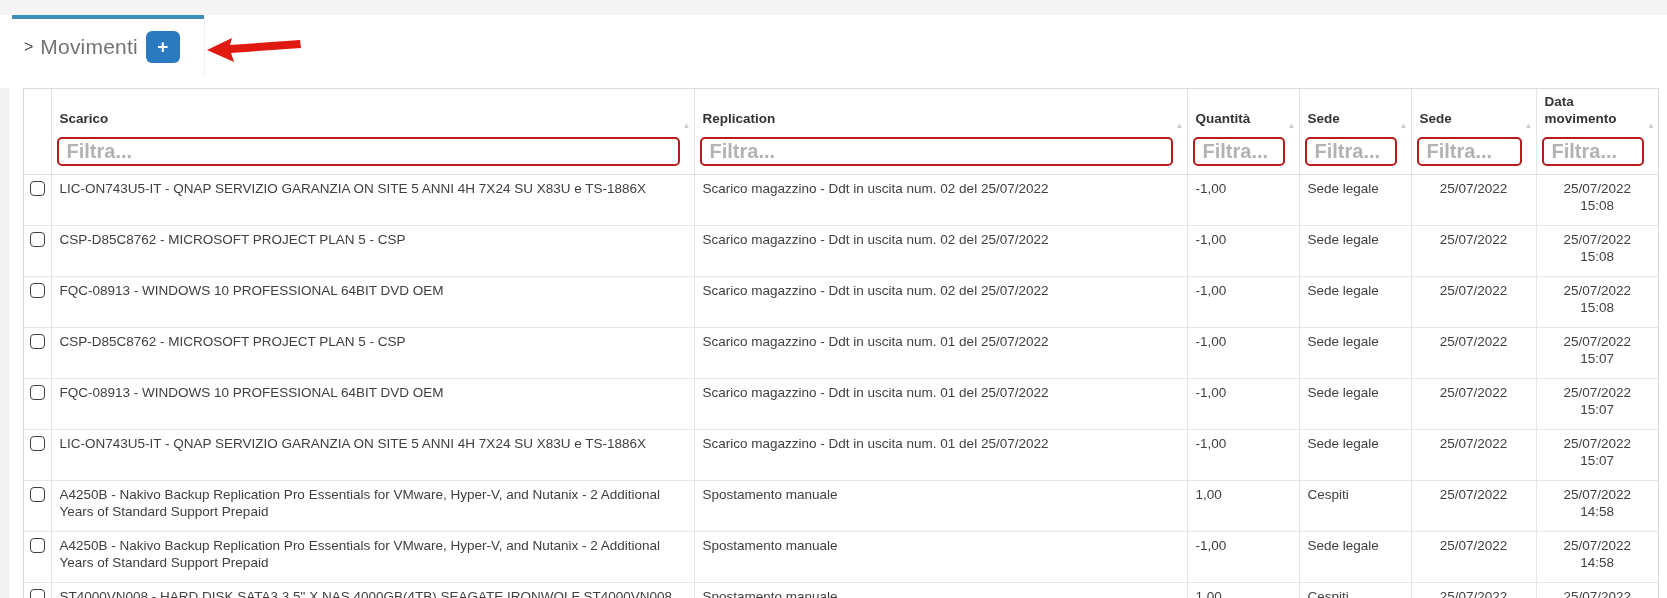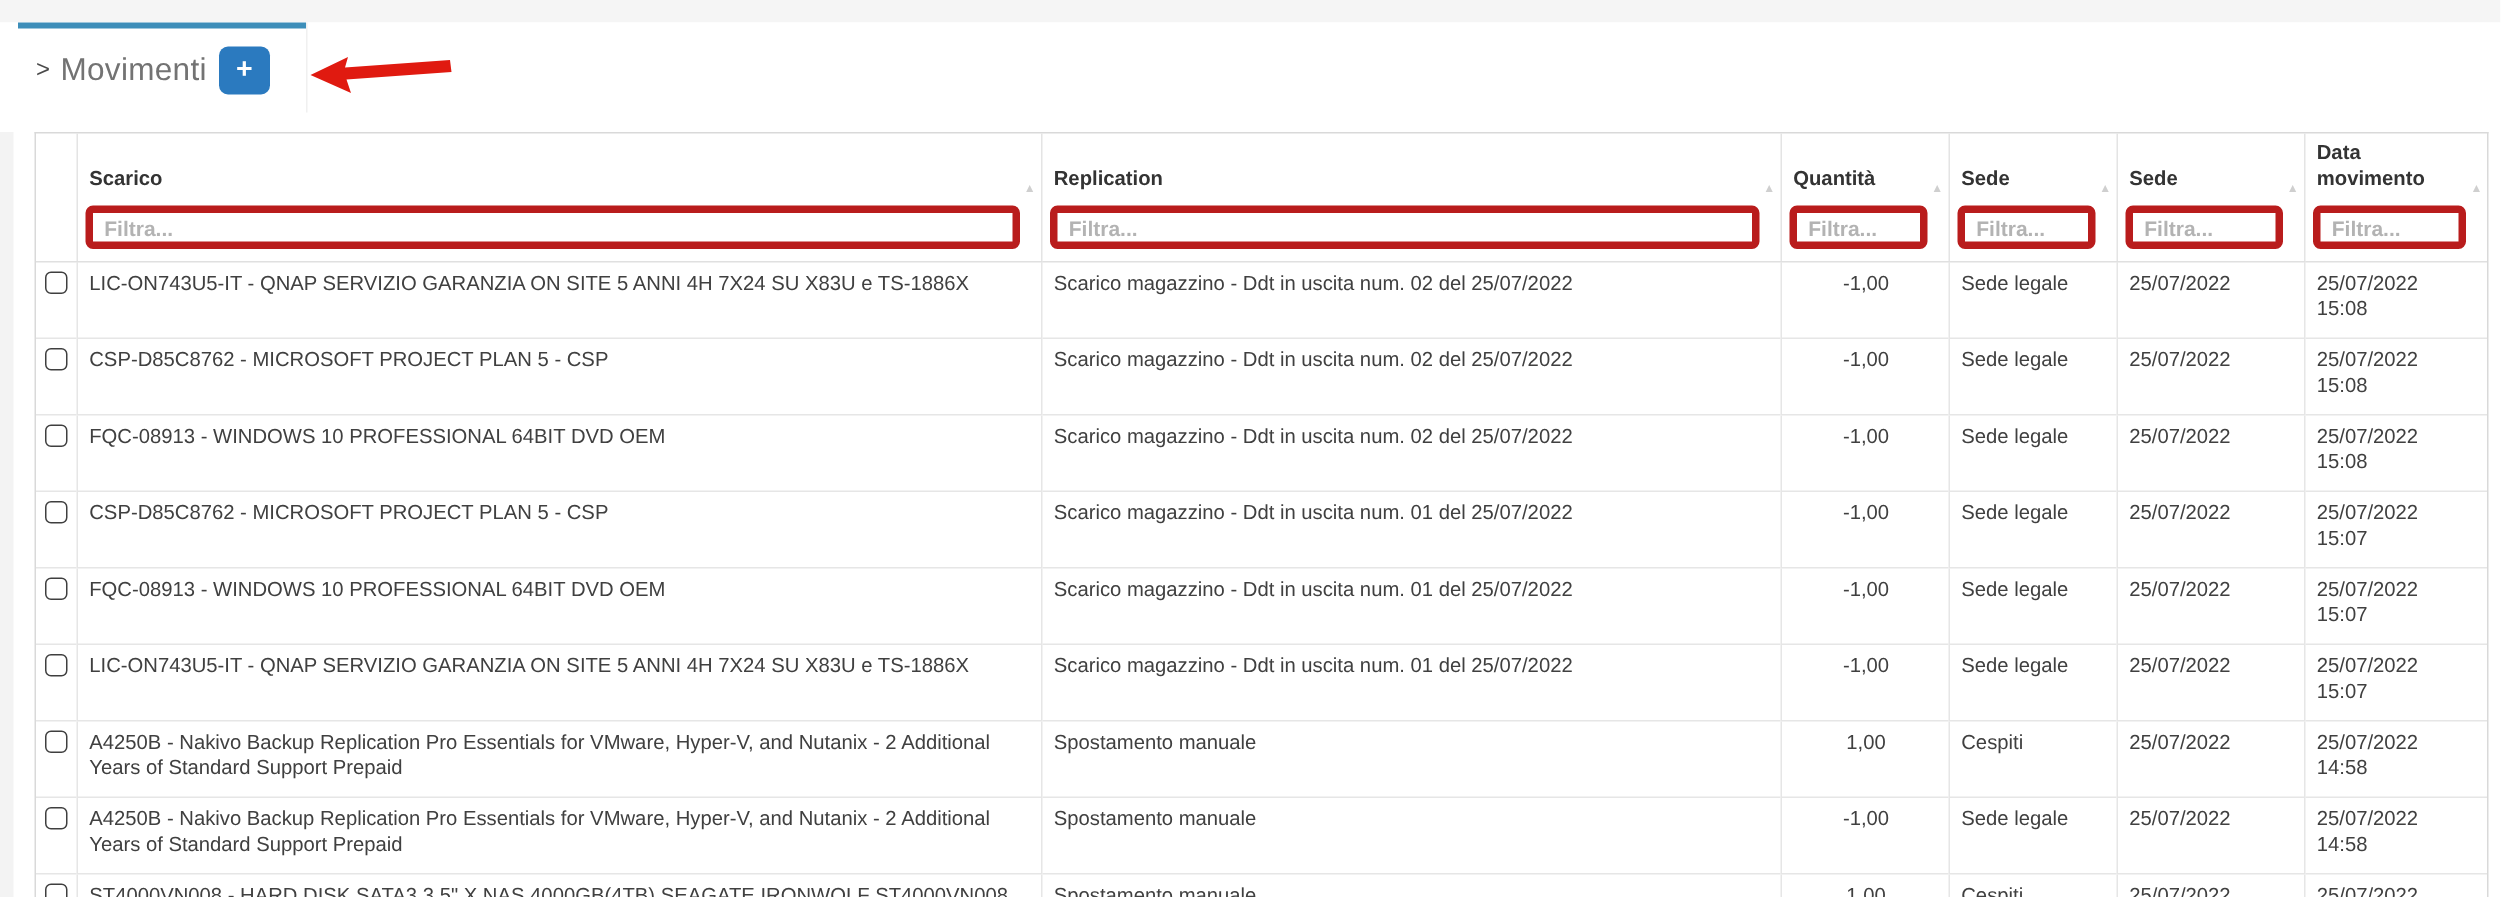--- a/index.html
+++ b/index.html
@@ -41,34 +41,34 @@
     position:relative;height:77px;vertical-align:bottom;text-align:left;
     border-right:1px solid #e4e4e4;border-bottom:1px solid #e0e0e0;
     padding:0 14px 8px 5px;font-weight:700;color:#333;cursor:pointer;
   }
   th:last-child{border-right:none}
   th.th-check{padding:0}
   .col-label{font-size:13.5px;line-height:17px;padding-left:3px;margin-bottom:10px}
   .sort-icon{position:absolute;right:3px;bottom:44px;font-size:8px;color:#cfcfcf;line-height:8px}
   .filter-input{
     display:block;width:100%;height:29px;box-sizing:border-box;
-    border:5px solid #b91c1c;border-radius:5px;background:#fff;
-    padding:0 8px;font-family:inherit;font-size:14px;font-weight:600;color:#555;
+    border:2px solid #b91c1c;border-radius:5px;background:#fff;
+    padding:0 8px;font-family:inherit;font-size:20px;font-weight:600;color:#555;
   }
   .filter-input::placeholder{color:#b3b3b3;font-weight:600;opacity:1}
 
   td{
     height:44px;vertical-align:top;padding:5px 8px 0 8px;
     border-top:1px solid #e6e6e6;border-right:1px solid #e6e6e6;
     color:#404040;line-height:17px;
   }
   td:last-child{border-right:none}
   td.col-check{padding:6px 0 0 0;text-align:center}
-  td.col-quantita{text-align:center;padding-right:6px}
-  td.col-data,td.col-movimento{text-align:left}
+  td.col-quantita{text-align:left;padding-right:6px}
+  td.col-data,td.col-movimento{text-align:center}
   .row-checkbox{
     display:inline-block;width:13px;height:13px;border:1.6px solid #3f3f3f;
     border-radius:4px;background:#fff;cursor:pointer;
   }
 </style>
 </head>
 <body>
 
 <div class="top-strip"></div>
 <div class="left-gutter"></div>

